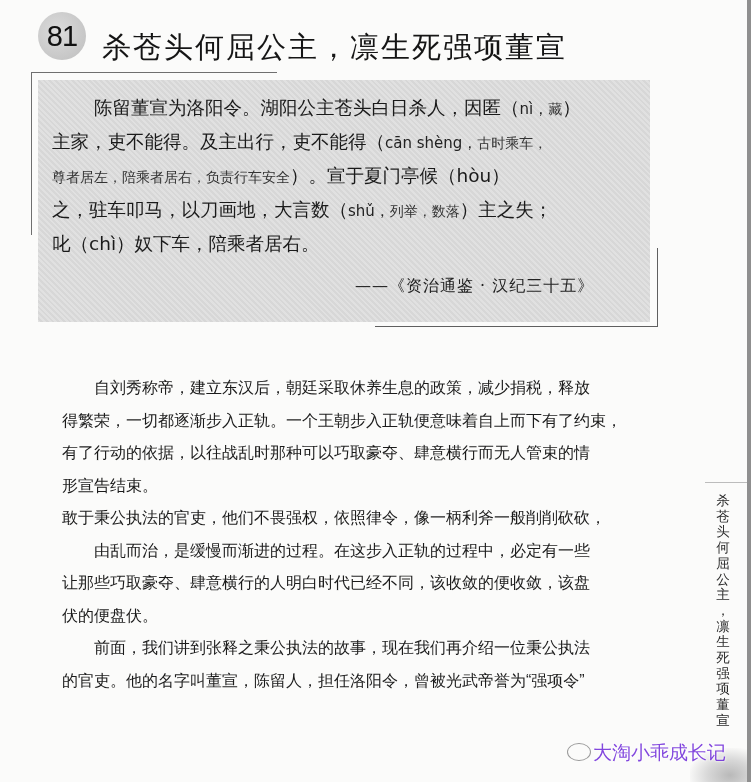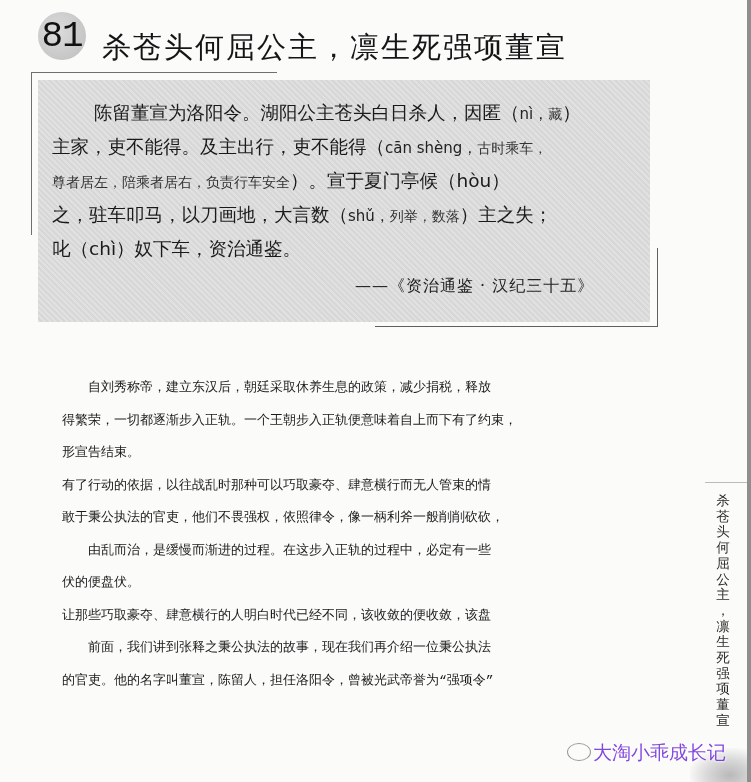--- a/index.html
+++ b/index.html
@@ -15,21 +15,21 @@
     }
     
     .heading {
       position:absolute; left:38px; top:12px; height:48px;
       display:flex; align-items:center;
     }
     .num-badge {
       width:48px; height:48px; border-radius:50%;
       background:radial-gradient(circle at 40% 40%, #dcdcdc, #bdbdbd);
       display:flex; align-items:center; justify-content:center;
-      font-family:Liberation Mono, monospace; font-size:36px; color:#111;
+      font-family:Liberation Sans, sans-serif; font-size:29px; color:#111;
       letter-spacing:-1px;
       text-align:right;
     }
     .heading-title {
       margin-left:16px; font-size:29px; color:#151515; letter-spacing:2px;
       font-family:"DejaVu Serif", serif;
       margin-top:23px;
     }
     
     .quote-frame-tl {
@@ -40,36 +40,36 @@
       position:absolute; left:375px; top:248px; width:282px; height:78px;
       border-right:1.5px solid #5f5f5f; border-bottom:1.5px solid #5f5f5f;
     }
     .quote-box {
       position:absolute; left:38px; top:80px; width:612px; height:242px;
       background:#dedede;
       background-image:repeating-linear-gradient(45deg, rgba(255,255,255,0.08) 0 2px, rgba(0,0,0,0.03) 2px 4px);
     }
     .quote-text {
       position:absolute; left:52px; top:96px; width:596px;
-      font-family:"DejaVu Sans", sans-serif; font-size:18.5px; line-height:34px;
+      font-family:"DejaVu Sans", sans-serif; font-size:18.5px; line-height:24px;
       color:#1a1a1a;
     }
     .quote-line { white-space:nowrap; height:34px; }
     .indent { padding-left:42px; }
     .small { font-size:14px; color:#333; font-family:"DejaVu Serif", serif; }
     .py { font-size:15px; color:#222; }
     .source {
       position:absolute; left:355px; top:276px; font-size:16px; color:#222;
       font-family:"DejaVu Serif", serif; letter-spacing:1px; white-space:nowrap;
     }
     
     .body-text {
       position:absolute; left:62px; top:372px; width:600px;
-      font-size:13px; line-height:32.5px; color:#1b1b1b;
-      font-family:Liberation Mono, monospace;
+      font-size:16px; line-height:32.5px; color:#1b1b1b;
+      font-family:Liberation Sans, sans-serif;
     }
     .body-line { white-space:nowrap; height:32.5px; }
     
     .side-rule {
       position:absolute; left:705px; top:482px; width:42px; height:1px; background:#bcbcbc;
     }
     .side-title {
       position:absolute; left:712px; top:493px; width:22px;
       font-size:13.5px; line-height:15.7px; color:#2a2a2a; text-align:center;
       font-family:"DejaVu Serif", serif;
@@ -111,34 +111,34 @@
   <div class="quote-line">
     <span>主家，吏不能得。及主出行，吏不能得（</span><span class="py">cān shèng，</span><span class="small">古时乘车，</span>
   </div>
   <div class="quote-line">
     <span class="small">尊者居左，陪乘者居右，负责行车安全</span><span>）。宣于夏门亭候（hòu）</span>
   </div>
   <div class="quote-line">
     <span>之，驻车叩马，以刀画地，大言数（</span><span class="py">shǔ，</span><span class="small">列举，数落</span><span>）主之失；</span>
   </div>
   <div class="quote-line">
-    <span>叱（chì）奴下车，资治通鉴。</span>
+    <span>叱（chì）奴下车，陪乘者居右。</span>
   </div>
 </div>
 <div class="source">——《资治通鉴 · 汉纪三十五》</div>
 
 <div class="body-text">
   <div class="body-line">　　自刘秀称帝，建立东汉后，朝廷采取休养生息的政策，减少捐税，释放</div>
   <div class="body-line">得繁荣，一切都逐渐步入正轨。一个王朝步入正轨便意味着自上而下有了约束，</div>
+  <div class="body-line">有了行动的依据，以往战乱时那种可以巧取豪夺、肆意横行而无人管束的情</div>
   <div class="body-line">形宣告结束。</div>
-  <div class="body-line">有了行动的依据，以往战乱时那种可以巧取豪夺、肆意横行而无人管束的情</div>
   <div class="body-line">敢于秉公执法的官吏，他们不畏强权，依照律令，像一柄利斧一般削削砍砍，</div>
   <div class="body-line">　　由乱而治，是缓慢而渐进的过程。在这步入正轨的过程中，必定有一些</div>
+  <div class="body-line">让那些巧取豪夺、肆意横行的人明白时代已经不同，该收敛的便收敛，该盘</div>
   <div class="body-line">伏的便盘伏。</div>
-  <div class="body-line">让那些巧取豪夺、肆意横行的人明白时代已经不同，该收敛的便收敛，该盘</div>
   <div class="body-line">　　前面，我们讲到张释之秉公执法的故事，现在我们再介绍一位秉公执法</div>
   <div class="body-line">的官吏。他的名字叫董宣，陈留人，担任洛阳令，曾被光武帝誉为“强项令”</div>
 </div>
 
 <div class="side-rule"></div>
 <div class="side-title">
   <span class="side-char">杀</span>
   <span class="side-char">苍</span>
   <span class="side-char">头</span>
   <span class="side-char">何</span>

